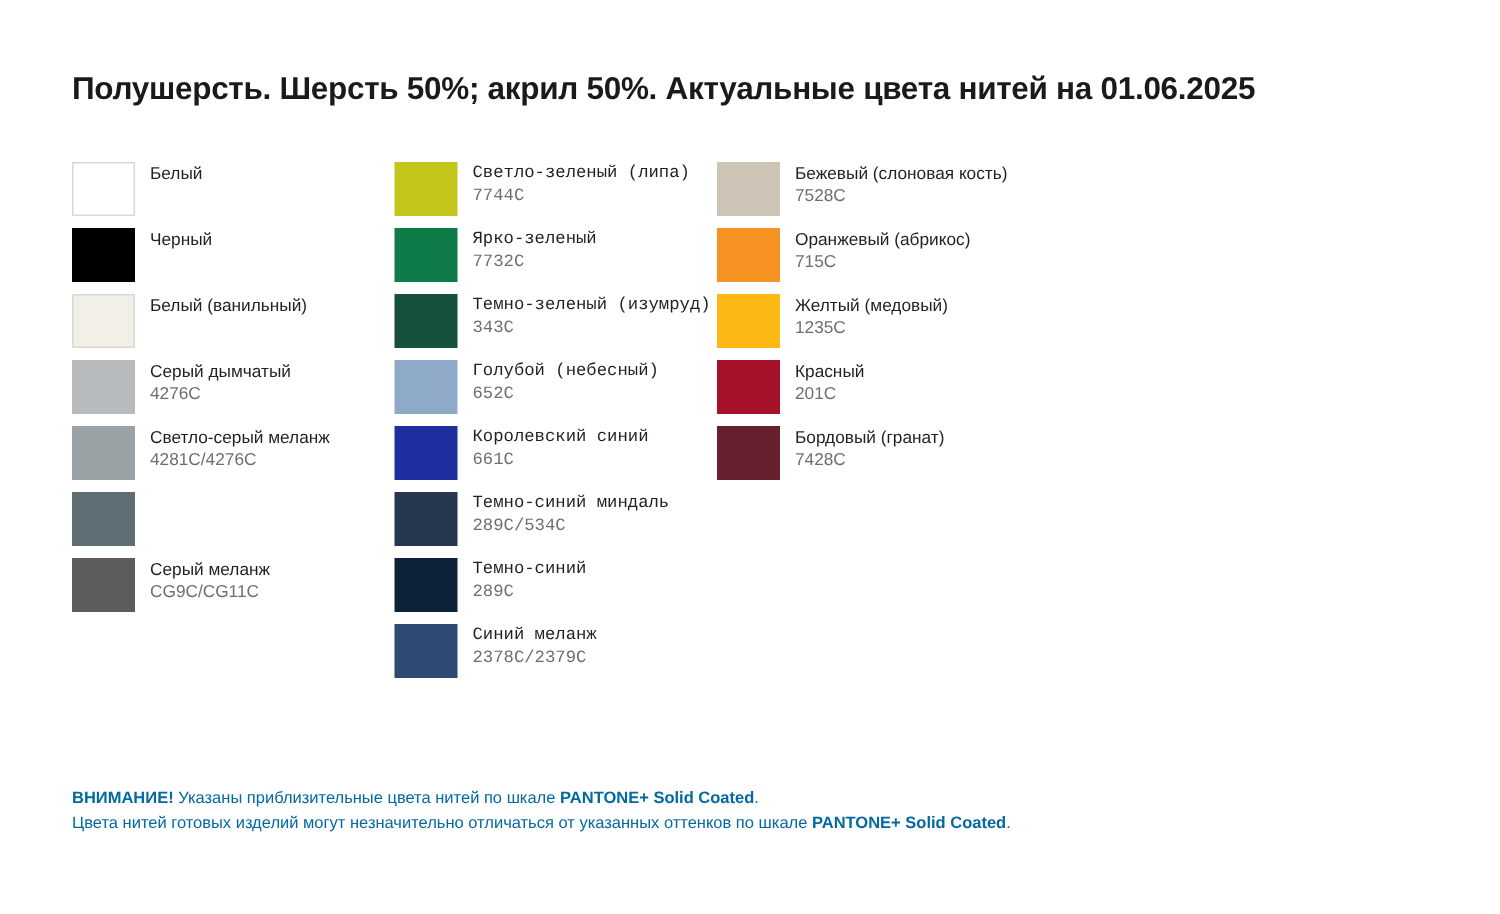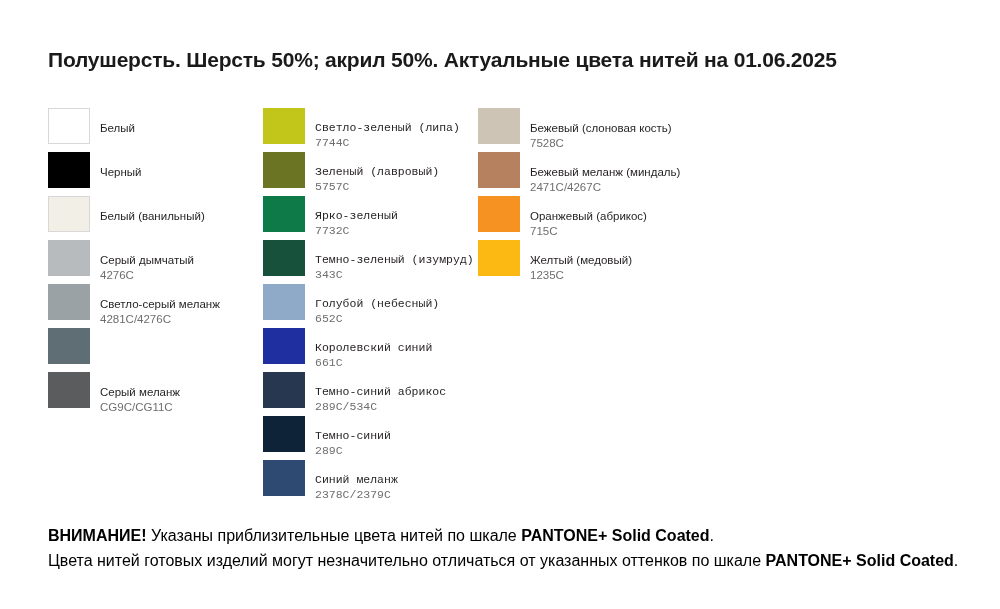--- a/index.html
+++ b/index.html
@@ -57,42 +57,41 @@
     flex: 0 0 42px;
     box-sizing: border-box;
   }
   .chip.bordered {
     border: 1px solid #d8d8d8;
   }
   .labels {
     padding-left: 10px;
     padding-top: 1px;
     line-height: 1.25;
-    margin-top: 12px;
   }
   .name {
     font-size: 11.5px;
     color: #231f20;
     white-space: nowrap;
   }
   .code {
     font-size: 11.5px;
     color: #6d6e70;
     white-space: nowrap;
     margin-top: 1px;
   }
   .footer {
     position: absolute;
     left: 48px;
     top: 524px;
     width: 920px;
   }
   .footer-line {
-    font-size: 16px;
-    color: #000000;
+    font-size: 11px;
+    color: #0369a1;
     line-height: 1.55;
     white-space: nowrap;
   }
   .strong {
     font-weight: bold;
   }
 </style>
 </head>
 <body>
 
@@ -152,27 +151,20 @@
 
     <div class="column col2">
       <div class="swatch-row">
         <div class="chip" style="background:#c3c61a"></div>
         <div class="labels">
           <div class="name">Светло-зеленый (липа)</div>
           <div class="code">7744C</div>
         </div>
       </div>
       <div class="swatch-row">
-        <div class="chip" style="background:#6a7423"></div>
-        <div class="labels">
-          <div class="name">Зеленый (лавровый)</div>
-          <div class="code">5757C</div>
-        </div>
-      </div>
-      <div class="swatch-row">
         <div class="chip" style="background:#0e7a47"></div>
         <div class="labels">
           <div class="name">Ярко-зеленый</div>
           <div class="code">7732C</div>
         </div>
       </div>
       <div class="swatch-row">
         <div class="chip" style="background:#17513c"></div>
         <div class="labels">
           <div class="name">Темно-зеленый (изумруд)</div>
@@ -189,21 +181,21 @@
       <div class="swatch-row">
         <div class="chip" style="background:#1f2fa0"></div>
         <div class="labels">
           <div class="name">Королевский синий</div>
           <div class="code">661C</div>
         </div>
       </div>
       <div class="swatch-row">
         <div class="chip" style="background:#27374f"></div>
         <div class="labels">
-          <div class="name">Темно-синий абрикос</div>
+          <div class="name">Темно-синий миндаль</div>
           <div class="code">289C/534C</div>
         </div>
       </div>
       <div class="swatch-row">
         <div class="chip" style="background:#0e2238"></div>
         <div class="labels">
           <div class="name">Темно-синий</div>
           <div class="code">289C</div>
         </div>
       </div>
@@ -218,38 +210,45 @@
 
     <div class="column col3">
       <div class="swatch-row">
         <div class="chip" style="background:#cdc4b5"></div>
         <div class="labels">
           <div class="name">Бежевый (слоновая кость)</div>
           <div class="code">7528C</div>
         </div>
       </div>
       <div class="swatch-row">
-        <div class="chip" style="background:#b5815e"></div>
-        <div class="labels">
-          <div class="name">Бежевый меланж (миндаль)</div>
-          <div class="code">2471C/4267C</div>
-        </div>
-      </div>
-      <div class="swatch-row">
         <div class="chip" style="background:#f59222"></div>
         <div class="labels">
           <div class="name">Оранжевый (абрикос)</div>
           <div class="code">715C</div>
         </div>
       </div>
       <div class="swatch-row">
         <div class="chip" style="background:#fcb813"></div>
         <div class="labels">
           <div class="name">Желтый (медовый)</div>
           <div class="code">1235C</div>
+        </div>
+      </div>
+      <div class="swatch-row">
+        <div class="chip" style="background:#a5122a"></div>
+        <div class="labels">
+          <div class="name">Красный</div>
+          <div class="code">201C</div>
+        </div>
+      </div>
+      <div class="swatch-row">
+        <div class="chip" style="background:#66202e"></div>
+        <div class="labels">
+          <div class="name">Бордовый (гранат)</div>
+          <div class="code">7428C</div>
         </div>
       </div>
     </div>
 
   </div>
 
   <div class="footer">
     <div class="footer-line">
       <span class="strong">ВНИМАНИЕ!</span><span> Указаны приблизительные цвета нитей по шкале </span><span class="strong">PANTONE+ Solid Coated</span><span>.</span>
     </div>

